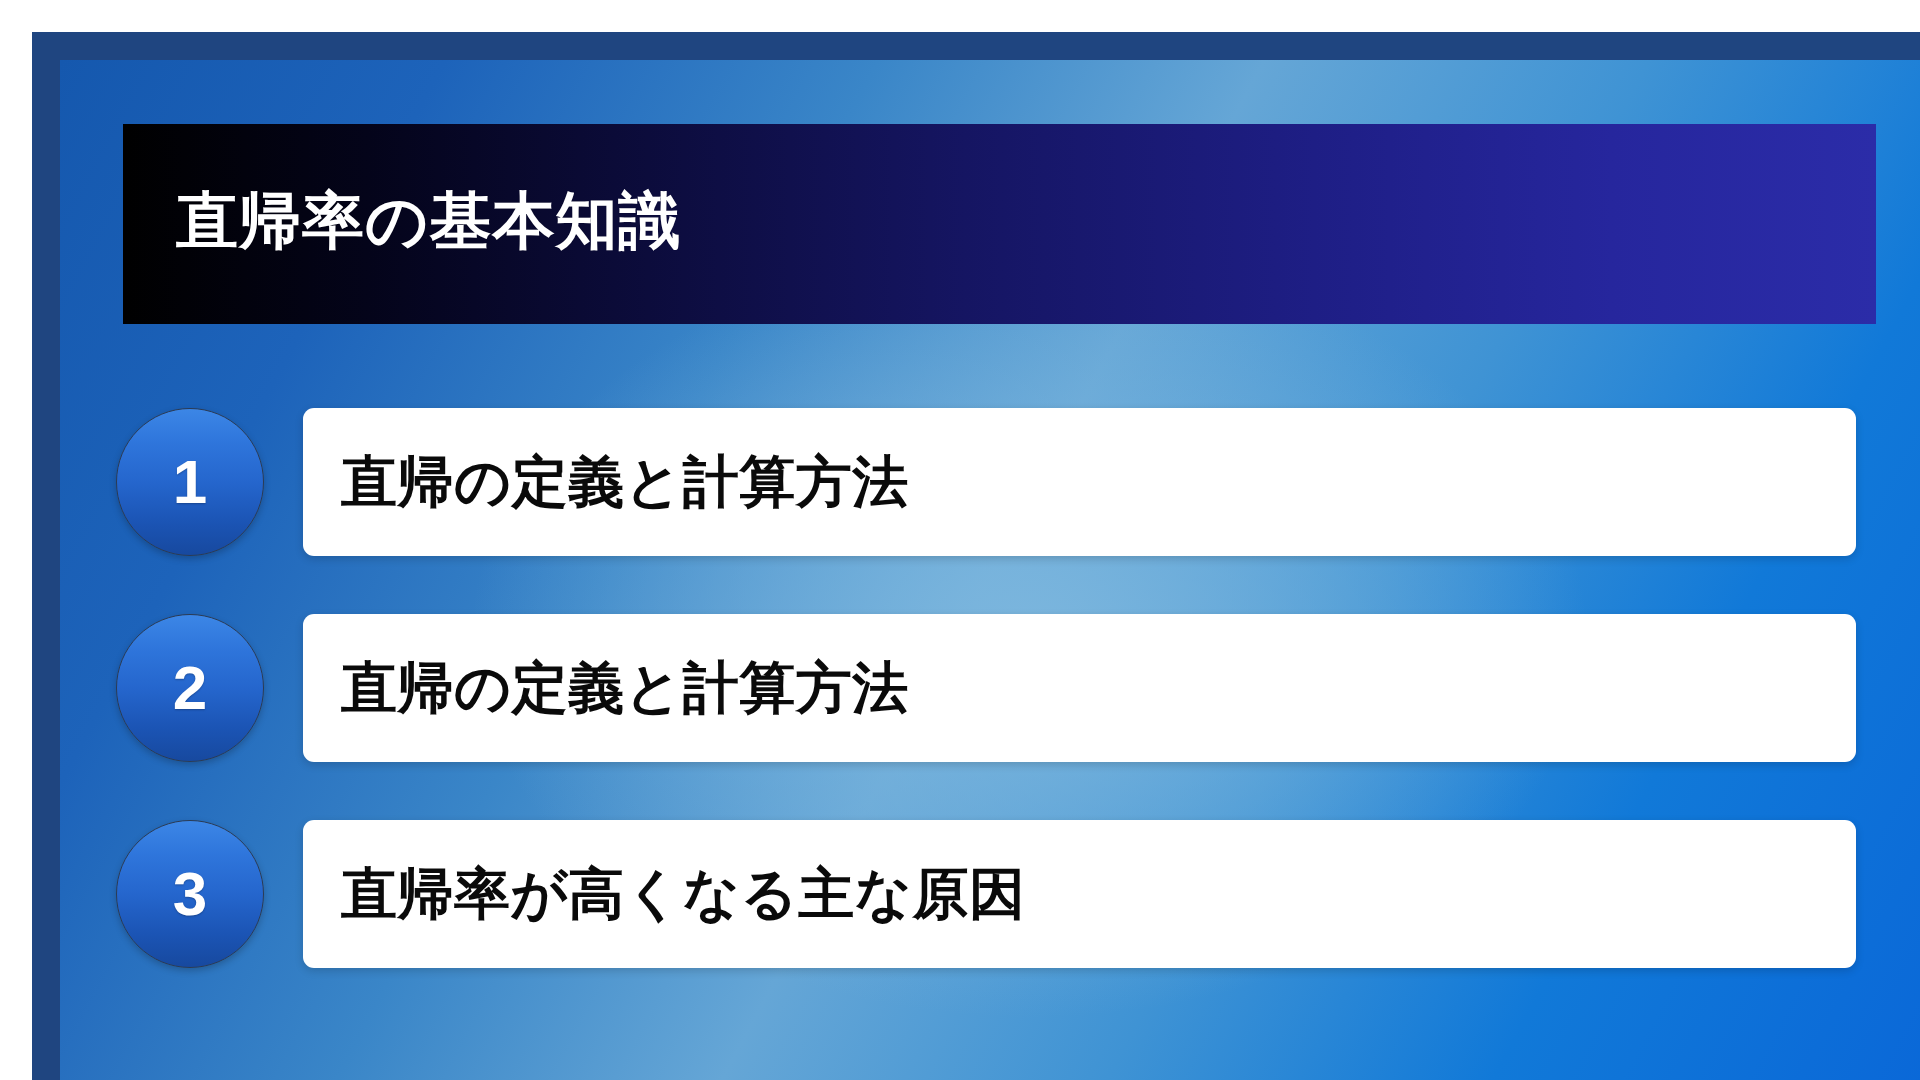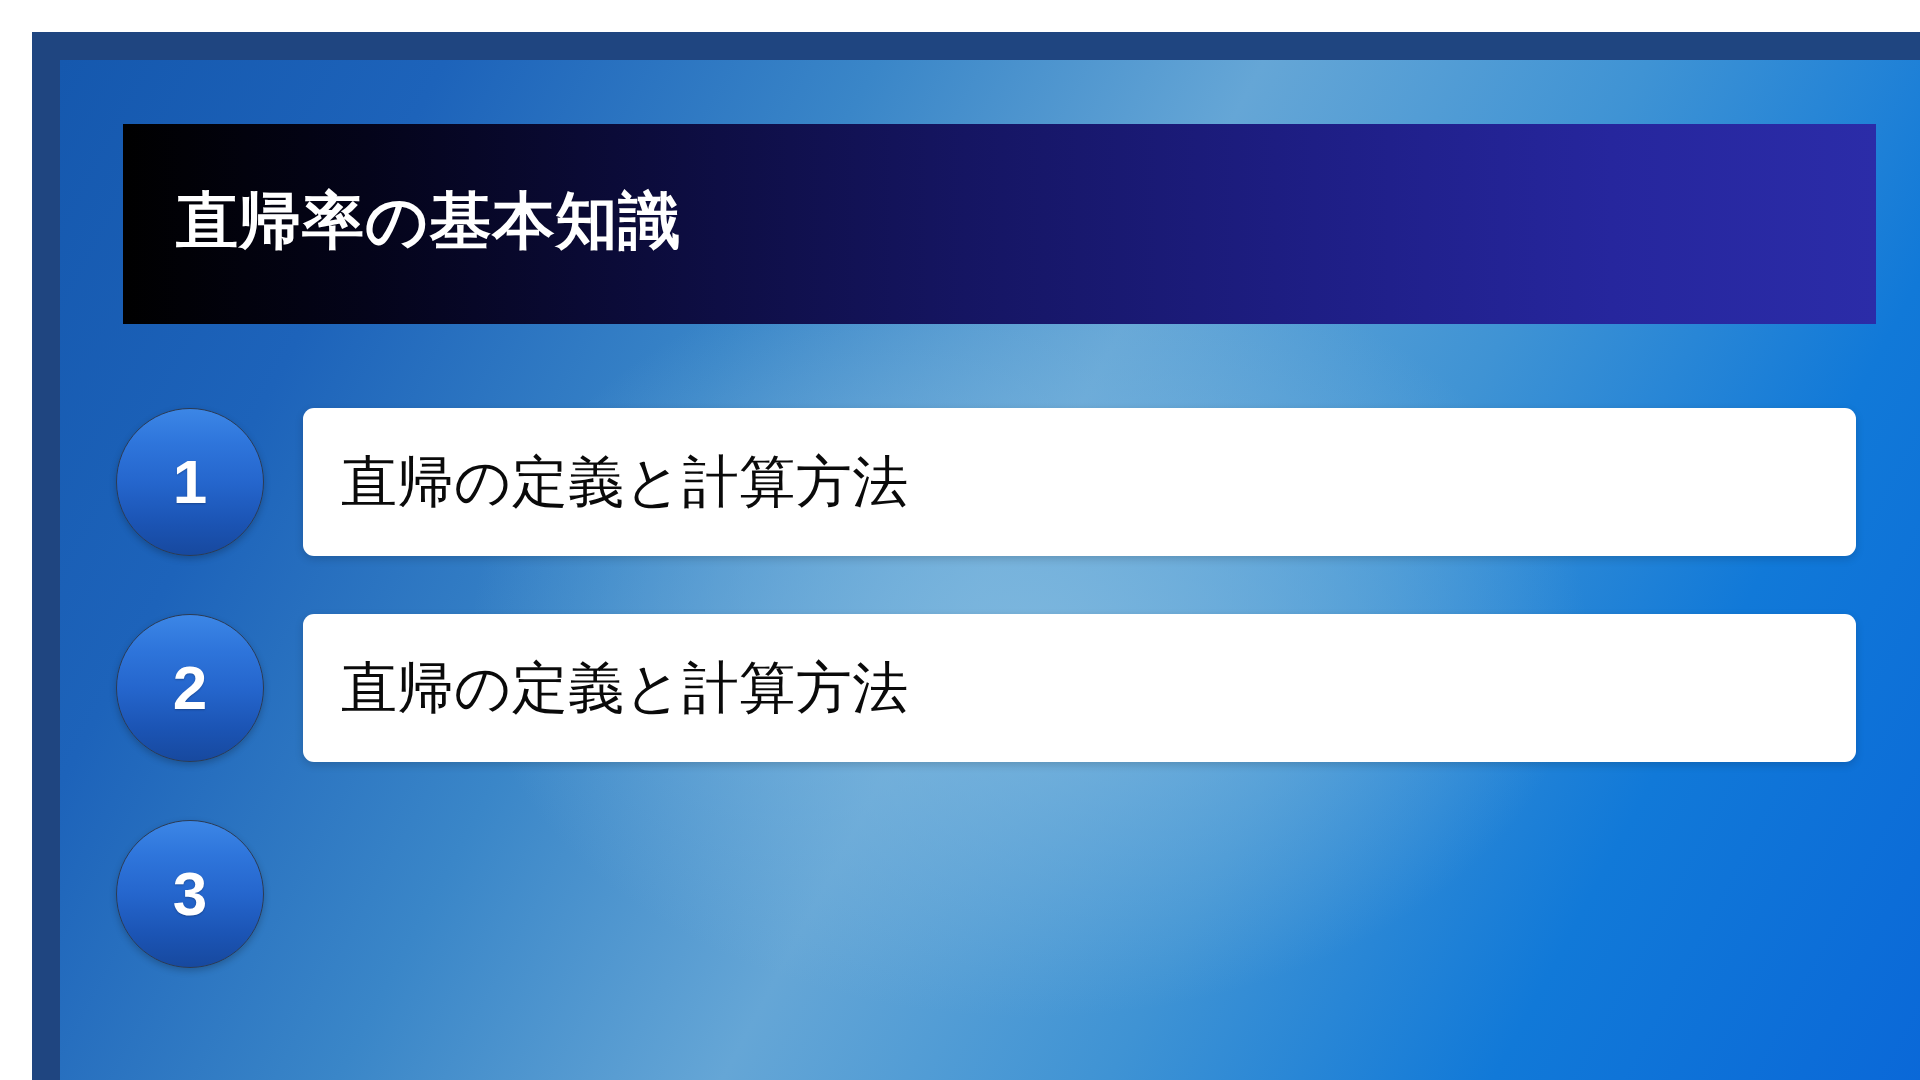--- a/index.html
+++ b/index.html
@@ -111,21 +111,21 @@
     background:#ffffff;
     border-radius:11px;
     box-shadow:0 3px 8px rgba(0,0,0,0.16);
     display:flex;
     align-items:center;
   }
   .card-text {
     padding-left:22px;
     color:#0a0a0a;
     font-size:56px;
-    font-weight:normal;
+    font-weight:bold;
     line-height:1.05;
     white-space:nowrap;
     letter-spacing:0.5px;
   }
 </style>
 </head>
 <body>
 
 <div class="slide">
   <div class="canvas">
@@ -151,17 +151,20 @@
         </div>
         <div class="card">
           <span class="card-text">直帰の定義と計算方法</span>
         </div>
       </div>
 
       <div class="row row-3">
         <div class="badge">
           <span class="badge-num">3</span>
         </div>
+        <div class="card">
+          <span class="card-text">直帰率が高くなる主な原因</span>
+        </div>
       </div>
 
     </div>
   </div>
 </div>
 
 </body></html>

